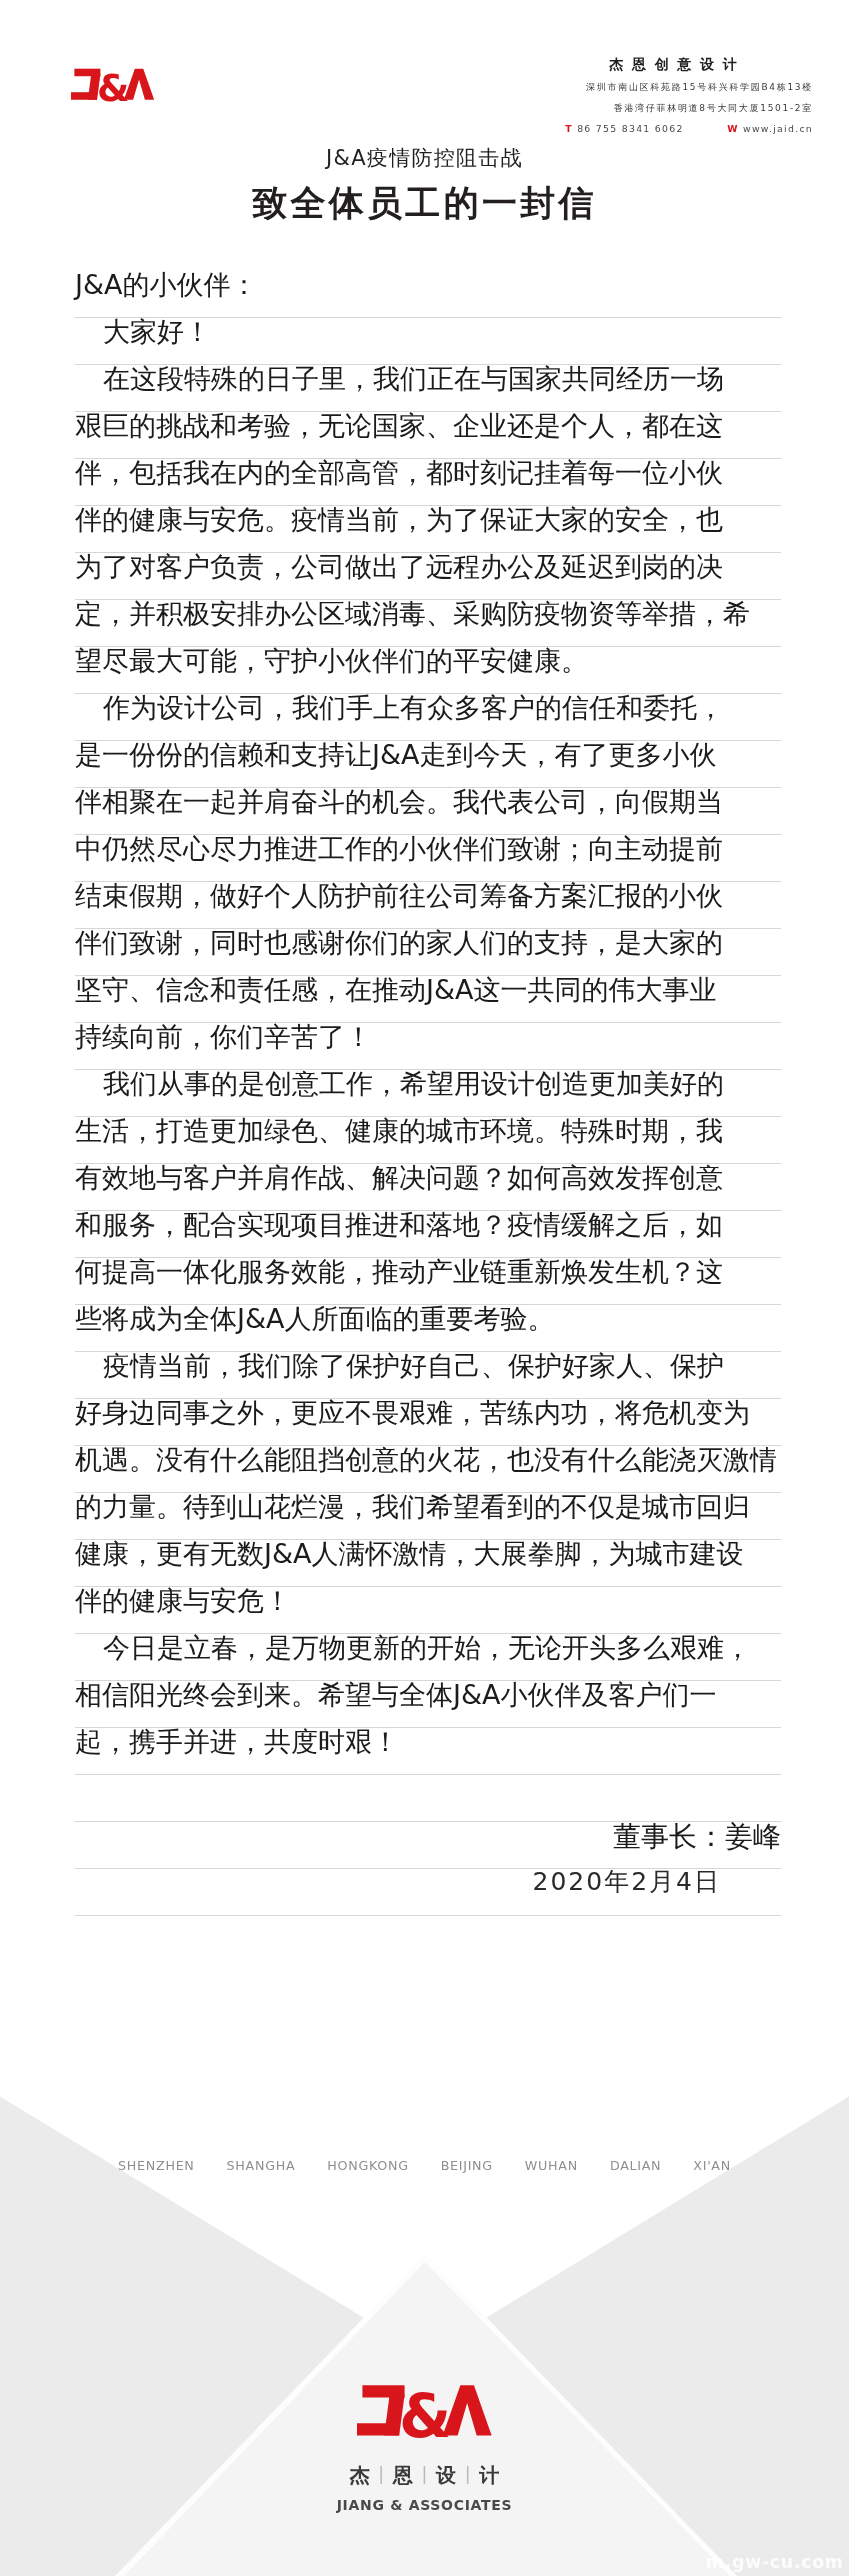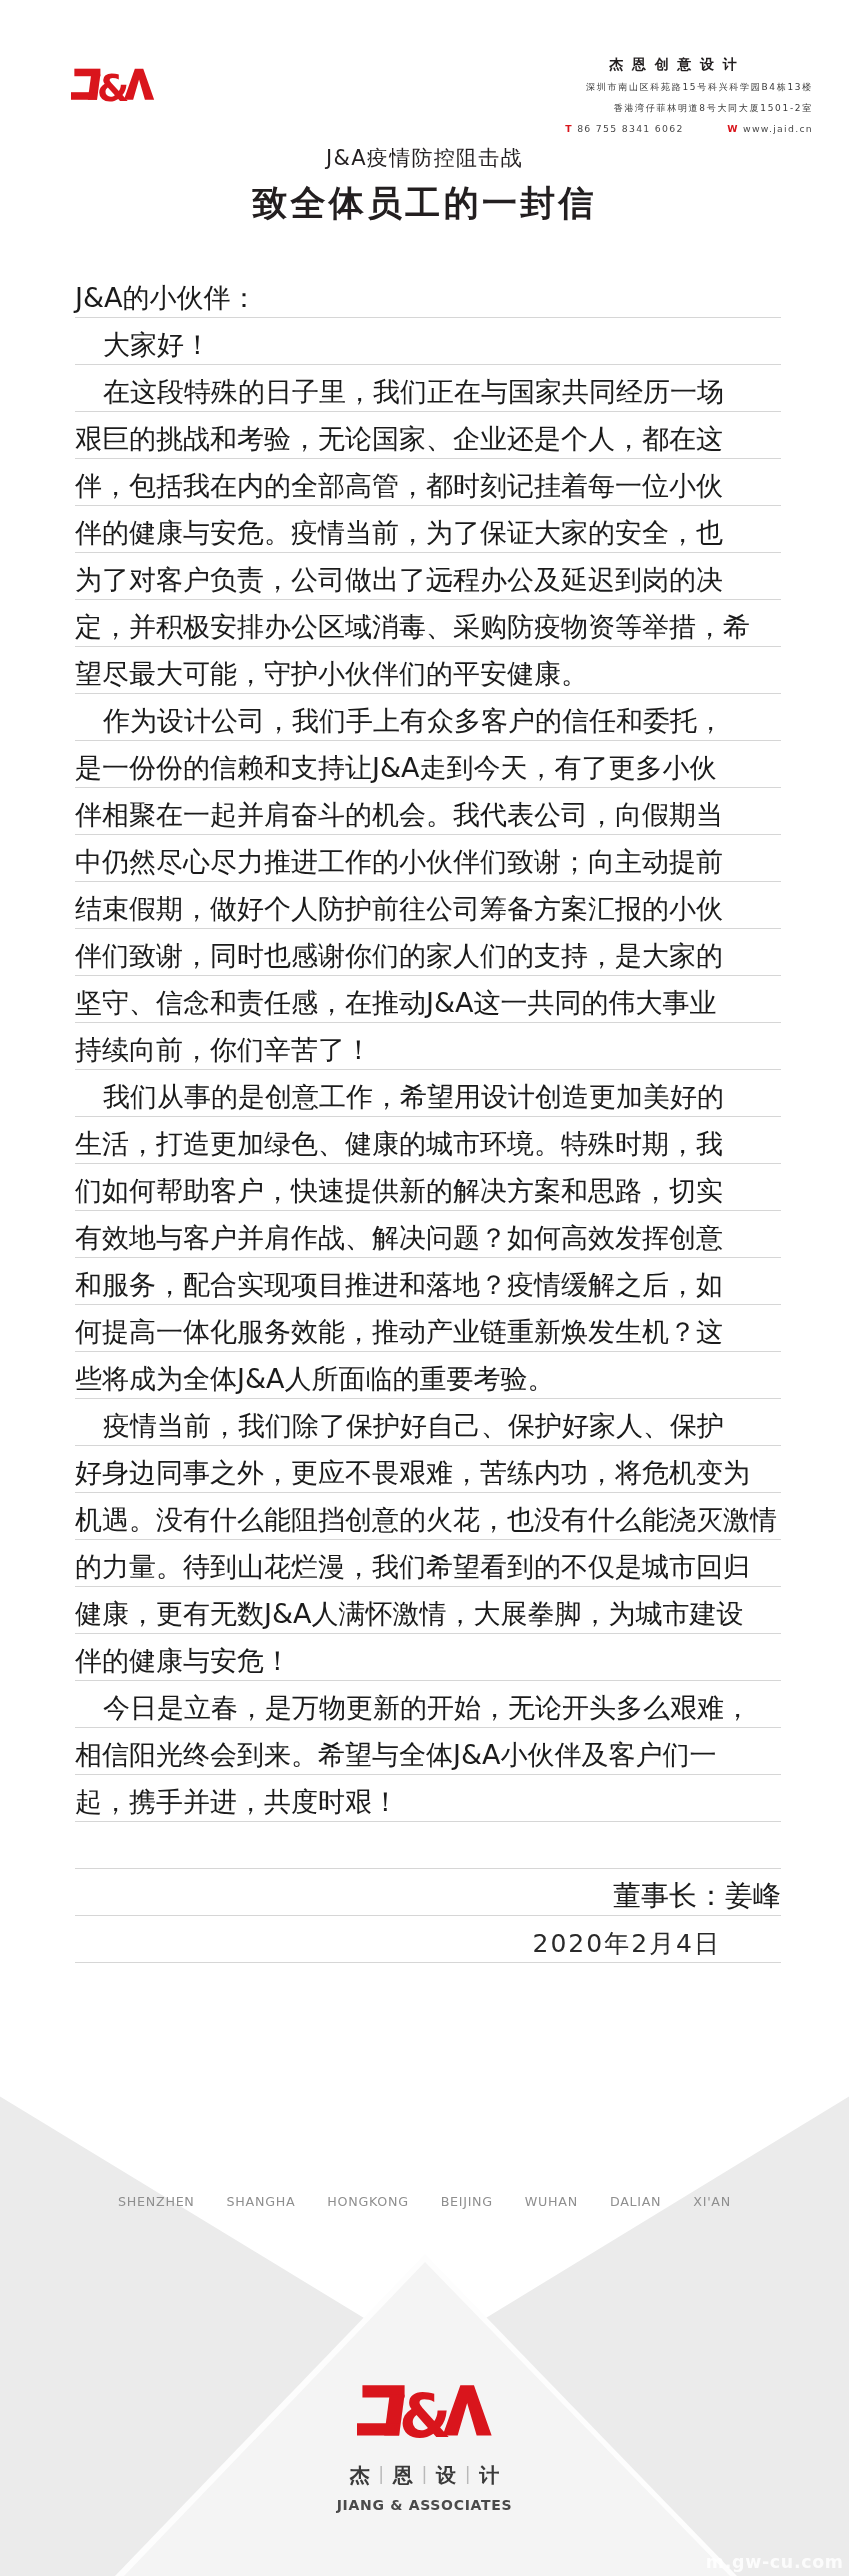--- a/index.html
+++ b/index.html
@@ -16,36 +16,36 @@
   .head-contact .gap{display:inline-block;width:35px;}
 
   
   .title-wrap{position:absolute;left:0;top:144px;width:100%;text-align:center;}
   .title-sub{font-size:21px;font-weight:normal;letter-spacing:1.3px;color:#231f20;}
   .title-main{font-size:35px;font-weight:800;letter-spacing:3.3px;color:#231f20;margin-top:8px;}
 
   
   .letter{position:absolute;left:75px;top:271px;width:706px;}
   .line{height:47px;box-sizing:border-box;border-bottom:0.7px solid #d6d6d6;
-        display:flex;align-items:flex-end;padding-bottom:4.7px;
+        display:flex;padding-bottom:4.7px;
         font-size:27px;line-height:1.05;color:#1b1b1b;letter-spacing:0px;white-space:nowrap;}
   .line.indent{padding-left:28px;}
   .line.right{justify-content:flex-end;font-size:28px;}
   .line.print span{font-size:25px;letter-spacing:2px;color:#2a2a2a;}
   .line.print{justify-content:flex-end;padding-right:60px;}
 
   
   .envelope{position:absolute;left:0;top:2083px;width:849px;height:493px;}
   .flap{position:absolute;left:0;top:0;width:100%;height:100%;}
   .flap-left{background:#ebebeb;clip-path:polygon(0px 13.4px,433px 277px,433px 493px,0px 493px);}
   .flap-right{background:#ebebeb;clip-path:polygon(849px 13.4px,417px 277px,417px 493px,849px 493px);}
   .flap-center-edge{background:#fdfdfd;clip-path:polygon(425px 171px,115px 493px,737px 493px);}
   .flap-center{background:#f4f4f4;clip-path:polygon(425px 179px,124px 493px,730px 493px);}
 
-  .cities{position:absolute;left:0;top:2158px;width:849px;text-align:center;margin-top:36px;}
+  .cities{position:absolute;left:0;top:2158px;width:849px;text-align:center;}
   .cities span{display:inline-block;margin:0 16px;font-size:12.7px;letter-spacing:0.7px;color:#8f8f8f;}
 
   .footer-brand{position:absolute;left:0;top:2385px;width:849px;text-align:center;}
   .logo-bottom{width:136px;height:63px;display:inline-block;}
   .brand-cn{margin-top:10.7px;font-size:20px;font-weight:bold;color:#3a3a3a;}
   .brand-cn .sep{color:#b9b9b9;font-weight:normal;margin:0 8.7px;font-size:17.4px;vertical-align:1.3px;}
   .brand-en{margin-top:8px;font-size:14px;font-weight:bold;letter-spacing:0.7px;color:#4a4a4a;}
 
   .watermark{position:absolute;right:5.3px;bottom:4px;font-size:17.4px;font-weight:bold;
              color:rgba(255,255,255,0.85);letter-spacing:0.7px;}
@@ -133,23 +133,20 @@
         <span>坚守、信念和责任感，在推动J&amp;A这一共同的伟大事业</span>
       </div>
       <div class="line">
         <span>持续向前，你们辛苦了！</span>
       </div>
       <div class="line indent">
         <span>我们从事的是创意工作，希望用设计创造更加美好的</span>
       </div>
       <div class="line">
         <span>生活，打造更加绿色、健康的城市环境。特殊时期，我</span>
-      </div>
-      <div class="line">
-        <span>们如何帮助客户，快速提供新的解决方案和思路，切实</span>
       </div>
       <div class="line">
         <span>有效地与客户并肩作战、解决问题？如何高效发挥创意</span>
       </div>
       <div class="line">
         <span>和服务，配合实现项目推进和落地？疫情缓解之后，如</span>
       </div>
       <div class="line">
         <span>何提高一体化服务效能，推动产业链重新焕发生机？这</span>
       </div>

